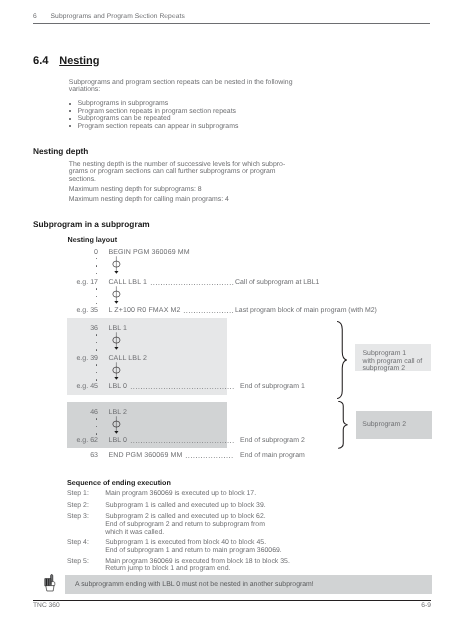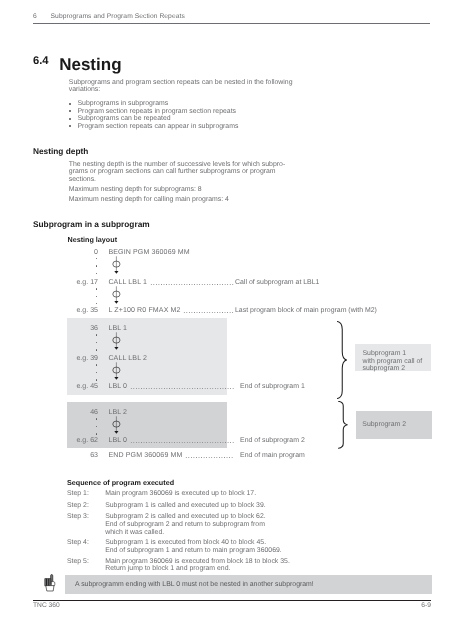--- a/index.html
+++ b/index.html
@@ -15,21 +15,21 @@
   .page{position:absolute;left:0;top:0;width:368px;height:640px;}
 
   
   .runhead{position:absolute;left:33px;top:13px;width:398px;}
   .runhead .num{position:absolute;left:0;top:0;font-size:6.7px;color:#6d6e71;}
   .runhead .txt{position:absolute;left:17.6px;top:0;font-size:6.7px;color:#6d6e71;letter-spacing:0.01em;}
   .runrule{position:absolute;left:33px;top:22.6px;width:397px;height:1.1px;background:#6d6e71;}
 
   
   .h1num{position:absolute;left:33px;top:54.5px;font-size:11.2px;font-weight:bold;color:#1a1a1a;font-family:"Liberation Sans",sans-serif;font-stretch:normal;}
-  .h1txt{position:absolute;left:59.2px;top:54.5px;font-size:17px;font-weight:bold;color:#1a1a1a;font-family:"Liberation Sans",sans-serif;font-stretch:normal;}
+  .h1txt{position:absolute;left:59.2px;top:54.5px;font-size:11px;font-weight:bold;color:#1a1a1a;font-family:"Liberation Sans",sans-serif;font-stretch:normal;text-decoration:underline;}
   p.b{margin:0;font-size:6.9px;line-height:7.5px;color:#6d6e71;}
 
   h2.h{position:absolute;left:33px;font-size:8.3px;font-weight:bold;color:#1a1a1a;margin:0;font-family:Liberation Sans, sans-serif;font-stretch:normal;line-height:9px;}
   h3.h{position:absolute;left:67px;font-size:7.2px;font-weight:bold;color:#1a1a1a;margin:0;font-family:"Liberation Sans",sans-serif;font-stretch:normal;line-height:8px;}
 
   ul.bl{margin:0;padding:0;list-style:none;}
   ul.bl li{position:relative;padding-left:9px;font-size:6.9px;line-height:7.5px;color:#6d6e71;}
   ul.bl li:before{content:"";position:absolute;left:0.7px;top:2.6px;width:2px;height:2px;border-radius:50%;background:#4d4e50;}
 
   .grey1{position:absolute;background:#e6e7e8;}
@@ -232,21 +232,21 @@
 
   <div class="brace brace2">
     <svg viewBox="0 0 22 160" preserveAspectRatio="none" width="11" height="47.5">
       <path d="M3 1 C 11 3 12.5 8 12.5 17 L12.5 63 C12.5 73 15 78 21 80 C15 82 12.5 87 12.5 97 L12.5 143 C12.5 152 11 157 3 159" fill="none" stroke="#231f20" stroke-width="1.05" stroke-linecap="round" vector-effect="non-scaling-stroke"></path>
     </svg>
   </div>
   <div class="callout grey2 callout2">
     <span>Subprogram 2</span>
   </div>
 
-  <h2 class="h" id="h-sequence">Sequence of program executed</h2>
+  <h2 class="h" id="h-sequence">Sequence of ending execution</h2>
   <div class="steps">
     <div class="steprow" style="top:489.6px">
       <span class="slab">Step 1:</span>
       <span class="stxt">Main program 360069 is executed up to block 17.</span>
     </div>
     <div class="steprow" style="top:501.5px">
       <span class="slab">Step 2:</span>
       <span class="stxt">Subprogram 1 is called and executed up to block 39.</span>
     </div>
     <div class="steprow" style="top:513.4px">

